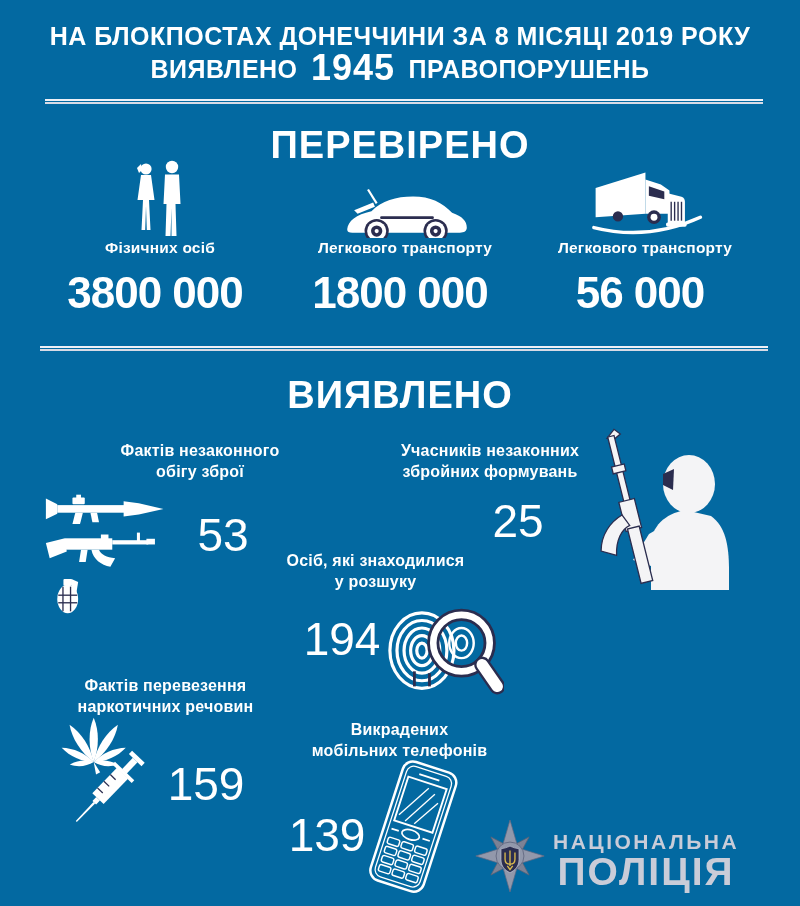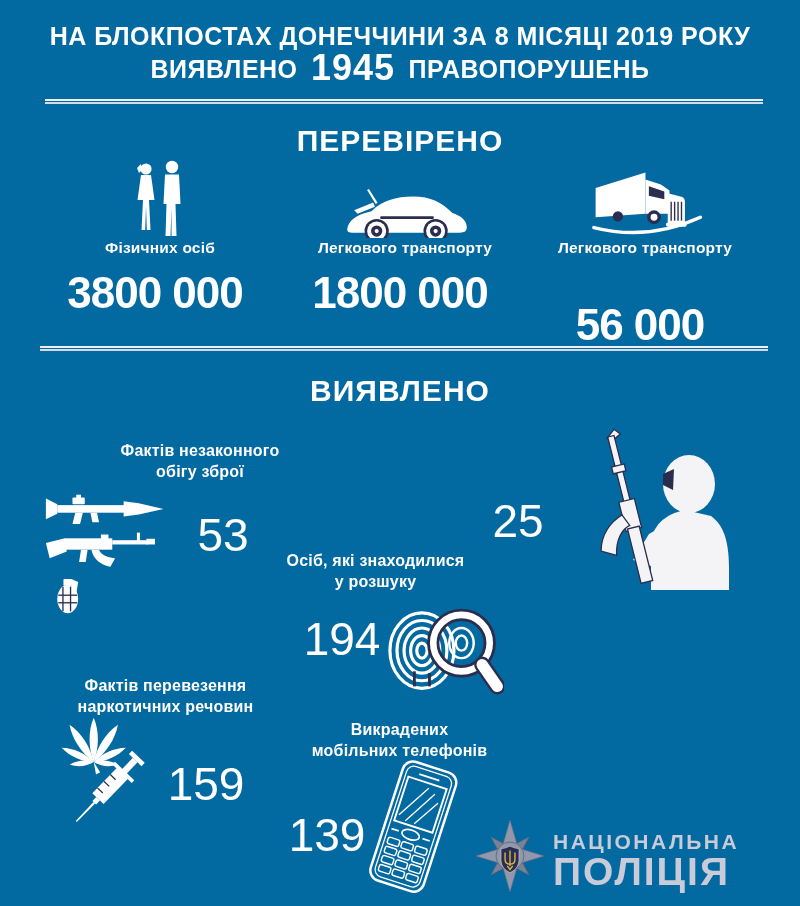--- a/index.html
+++ b/index.html
@@ -13,21 +13,21 @@
   .title{
     left:0;top:20px;width:800px;text-align:center;
     font-weight:bold;font-size:25px;letter-spacing:.5px;line-height:32px;color:#fff;
   }
   .title .big-num{font-size:36px;letter-spacing:1px;vertical-align:-2px;padding:0 6px;}
   .divider{
     height:5px;border-top:2px solid #eef0f6;border-bottom:2px solid #d8dbe6;
     box-sizing:border-box;background:transparent;
   }
   .section-heading{
-    left:0;width:800px;text-align:center;font-weight:bold;font-size:30px;
+    left:0;width:800px;text-align:center;font-weight:bold;font-size:38px;
     letter-spacing:1px;color:#fff;
   }
   .col-label{
     font-weight:bold;font-size:15.5px;text-align:center;color:#fff;letter-spacing:.2px;
   }
   .col-value{
     font-weight:bold;font-size:44px;text-align:center;color:#fff;letter-spacing:-1px;
   }
   .d-label{
     font-weight:bold;font-size:16px;text-align:center;color:#fff;
@@ -101,21 +101,21 @@
     <circle cx="30" cy="61" r="6" fill="#2b2d4f"></circle>
     <path d="M2,74 Q65,90 126,62" stroke="#ffffff" stroke-width="4" fill="none" stroke-linecap="round"></path>
   </svg>
 
   <div class="abs col-label" style="left:40px;top:239px;width:240px;">Фізичних осіб</div>
   <div class="abs col-label" style="left:285px;top:239px;width:240px;">Легкового транспорту</div>
   <div class="abs col-label" style="left:525px;top:239px;width:240px;">Легкового транспорту</div>
 
   <div class="abs col-value" style="left:35px;top:268px;width:240px;">3800 000</div>
   <div class="abs col-value" style="left:280px;top:268px;width:240px;">1800 000</div>
-  <div class="abs col-value" style="left:520px;top:268px;width:240px;margin-top:32px;">56 000</div>
+  <div class="abs col-value" style="left:520px;top:268px;width:240px;">56 000</div>
 
   <div class="abs divider" style="left:40px;top:346px;width:728px;"></div>
 
   <div class="abs section-heading" style="top:374px;">ВИЯВЛЕНО</div>
 
   <div class="abs d-label" style="left:55px;top:441px;width:290px;">Фактів незаконного
 обігу зброї</div>
 
   <svg class="abs" style="left:44px;top:489px;" width="128" height="128" viewBox="0 0 135 135">
     <g fill="#ffffff">
@@ -144,20 +144,22 @@
     <g stroke="#2b2d4f" stroke-width="1.4">
       <line x1="15" y1="112" x2="35" y2="112"></line>
       <line x1="15" y1="120" x2="35" y2="120"></line>
       <line x1="20" y1="103" x2="20" y2="129"></line>
       <line x1="28" y1="103" x2="28" y2="129"></line>
     </g>
   </svg>
 
   <div class="abs d-num" style="left:183px;top:508px;width:80px;">53</div>
 
+  <div class="abs d-label" style="left:340px;top:441px;width:300px;">Учасників незаконних
+збройних формувань</div>
 
   <div class="abs d-num" style="left:478px;top:494px;width:80px;">25</div>
 
   <svg class="abs" style="left:589px;top:426px;" width="140" height="164" viewBox="0 0 140 164">
     <g fill="#f4f4f6">
       <ellipse cx="100" cy="58" rx="26" ry="29"></ellipse>
       <path d="M62,164 L62,120 C62,100 76,88 96,84 L122,90 C136,100 140,118 140,144 L140,164 Z"></path>
       <polygon points="44,134 60,108 84,94 92,112 62,140"></polygon>
     </g>
     <polygon points="74,48 85,43 84,64 74,59" fill="#2b2d4f"></polygon>
@@ -272,18 +274,18 @@
     <polygon points="40,2 49,33 78,42 49,51 40,82 31,51 2,42 31,33" fill="#9298ab" stroke="#636981" stroke-width="0.8"></polygon>
     <circle cx="40" cy="42" r="15.5" fill="#9298ab" stroke="#636981" stroke-width="1"></circle>
     <path d="M40,31 C44,33 47,33.5 50,34 L50,46 C50,53.5 45.5,58 40,60.5 C34.5,58 30,53.5 30,46 L30,34 C33,33.5 36,33 40,31 Z" fill="#2b2d4f" stroke="#c9ccd8" stroke-width="0.7"></path>
     <g fill="none" stroke="#d9b94e" stroke-width="1.5">
       <path d="M34.5,38 v7.5 c0,3.5 2.2,5.5 5.5,5.5 c3.3,0 5.5,-2 5.5,-5.5 V38"></path>
       <path d="M40,36 V53"></path>
       <path d="M37,53 L40,57 L43,53"></path>
     </g>
   </svg>
 
-  <div class="abs logo-text" style="left:553px;top:831px;">
+  <div class="abs logo-text" style="left:553px;top:831px;text-align:center;">
     <div class="logo-line1">НАЦІОНАЛЬНА</div>
     <div class="logo-line2">ПОЛІЦІЯ</div>
   </div>
 
 </div>
 
 </body></html>

